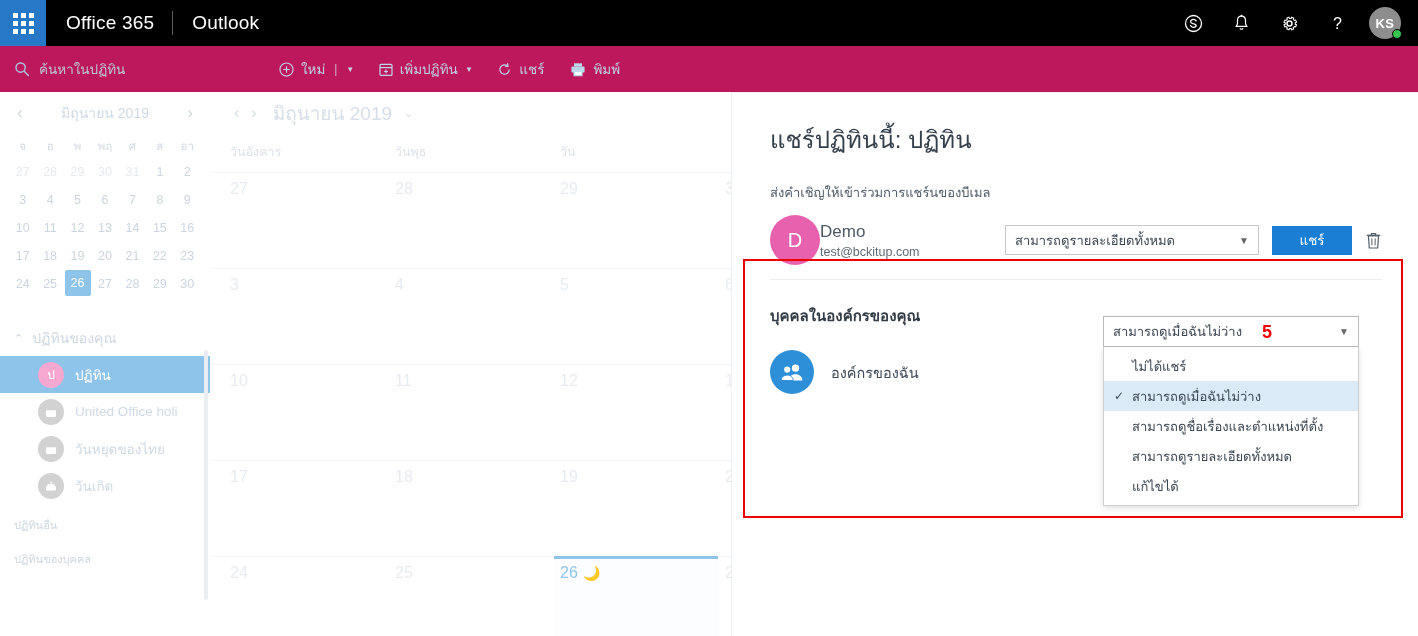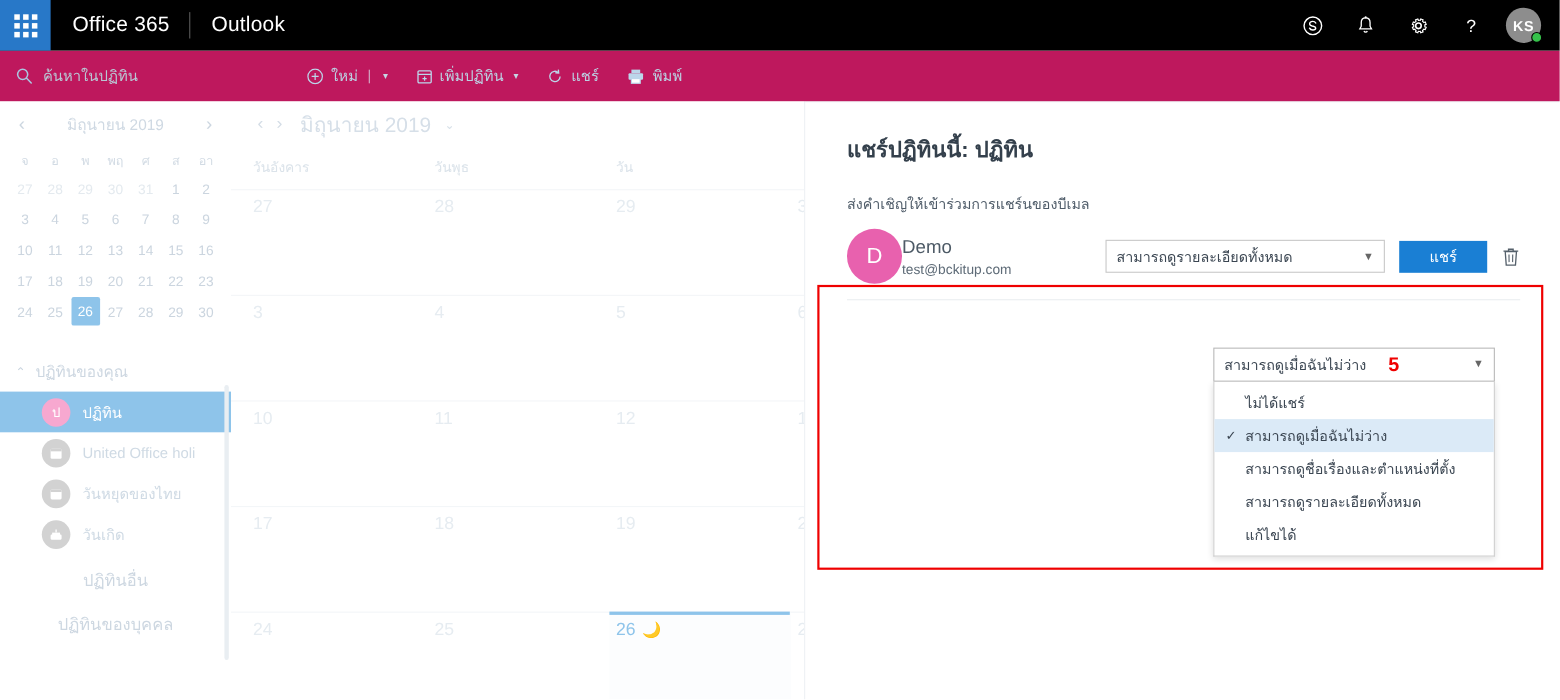--- a/index.html
+++ b/index.html
@@ -108,21 +108,21 @@
     cursor: pointer; white-space: nowrap; overflow: hidden;
   }
   .cal-item.sel { background: #8ec4ea; color: #ffffff; }
   .cal-dot {
     width: 26px; height: 26px; border-radius: 50%; flex: none;
     display: flex; align-items: center; justify-content: center;
     font-size: 12px; color: #fff; background: #d2d2d2;
   }
   .cal-dot.pink { background: #f7a8d0; }
   .cal-sub {
-    padding: 12px 14px 4px 14px; color: #cdd7e1; font-size: 15px; cursor: pointer; text-align: center;
+    padding: 12px 14px 4px 14px; color: #cdd7e1; font-size: 11px; cursor: pointer;
   }
   .sb-scroll {
     position: absolute; right: 2px; top: 258px; width: 4px; height: 250px;
     background: #e9eef2; border-radius: 2px; z-index: 12;
   }
 
   
   .main {
     position: absolute; left: 210px; top: 92px; width: 530px; height: 544px;
     background: #fff; z-index: 8; overflow: hidden;
@@ -151,21 +151,21 @@
     position: absolute; left: 731px; top: 46px; width: 687px; height: 590px;
     background: #ffffff; z-index: 15; border-left: 1px solid #eef1f4;
   }
   .pane-top {
     height: 47px; display: flex; align-items: center; gap: 11px;
     padding-left: 25px; border-bottom: 1px solid #eef1f4; background:#fff;
   }
   .done-label { color: #2b4a66; font-size: 14px; }
   .check { color: #1a7fd4; font-size: 16px; font-weight: bold; }
   .pane-body { padding: 27px 36px 0 38px; position: relative; }
-  .pane-title { font-size: 20px; color: #34404c; font-weight: bold; }
+  .pane-title { font-size: 24px; color: #34404c; font-weight: normal; }
   .pane-sub { font-size: 13px; color: #4f5c69; margin-top: 23px; }
   .person-row {
     display: flex; align-items: center; margin-top: 12px; padding-bottom: 14px;
     border-bottom: 1px solid #eaeef1;
   }
   .p-av {
     width: 50px; height: 50px; border-radius: 50%; background: #e861ae;
     color: #fff; font-size: 20px; display: flex; align-items: center;
     justify-content: center; flex: none;
   }
@@ -517,20 +517,34 @@
                 <path d="M3.4 4.8h10.2l-.9 12.2H4.3L3.4 4.8z" fill="none" stroke="#55606b" stroke-width="1.2"></path>
                 <line x1="1.8" y1="4.3" x2="15.2" y2="4.3" stroke="#55606b" stroke-width="1.3"></line>
                 <path d="M6.4 4.2V2.6h4.2v1.6" fill="none" stroke="#55606b" stroke-width="1.2"></path>
                 <line x1="6.8" y1="7.4" x2="6.9" y2="14.3" stroke="#55606b" stroke-width="1"></line>
                 <line x1="10.2" y1="7.4" x2="10.1" y2="14.3" stroke="#55606b" stroke-width="1"></line>
               </svg>
           </div>
         </div>
       </div>
 
+      <div class="org-section">
+        <div class="org-head">บุคคลในองค์กรของคุณ</div>
+        <div class="org-row">
+          <div class="org-av">
+            <svg width="26" height="20" viewBox="0 0 26 20">
+                <circle cx="16.5" cy="6.2" r="3.6" fill="#fff"></circle>
+                <path d="M9.6 18.6c0-3.9 3.1-6.3 6.9-6.3s6.9 2.4 6.9 6.3z" fill="#fff"></path>
+                <circle cx="8.2" cy="7.6" r="3.1" fill="#fff"></circle>
+                <path d="M2.2 18.6c0-3.4 2.7-5.5 6-5.5s6 2.1 6 5.5z" fill="#fff" stroke="#2d8fd8" stroke-width="1"></path>
+              </svg>
+          </div>
+          <div class="org-name">องค์กรของฉัน</div>
+        </div>
+      </div>
     </div>
   </div>
 
   <div class="redbox"></div>
 
   <div class="dd-wrap">
     <div class="dd-field">
       <span>สามารถดูเมื่อฉันไม่ว่าง</span>
       <span class="dd-num">5</span>
       <span class="sel-caret">▼</span>

